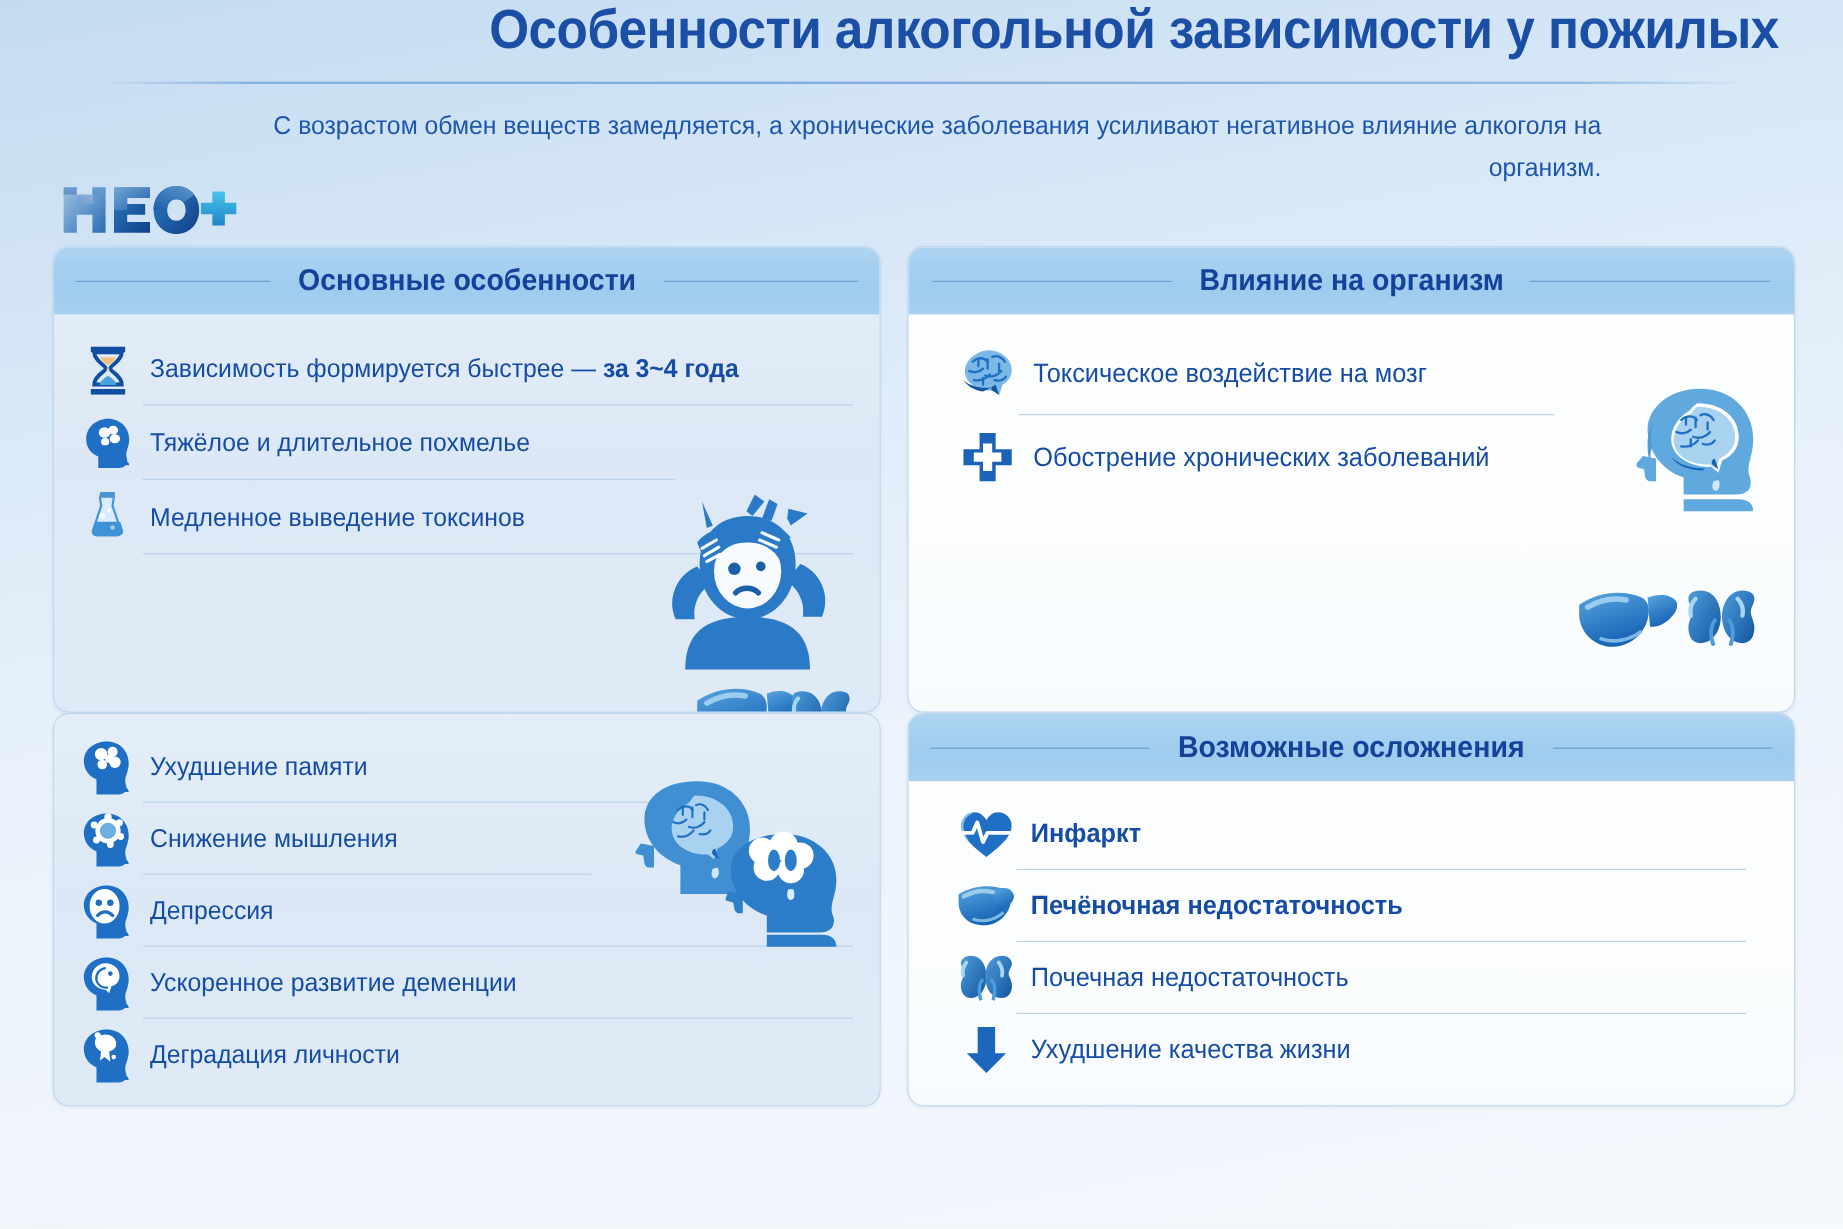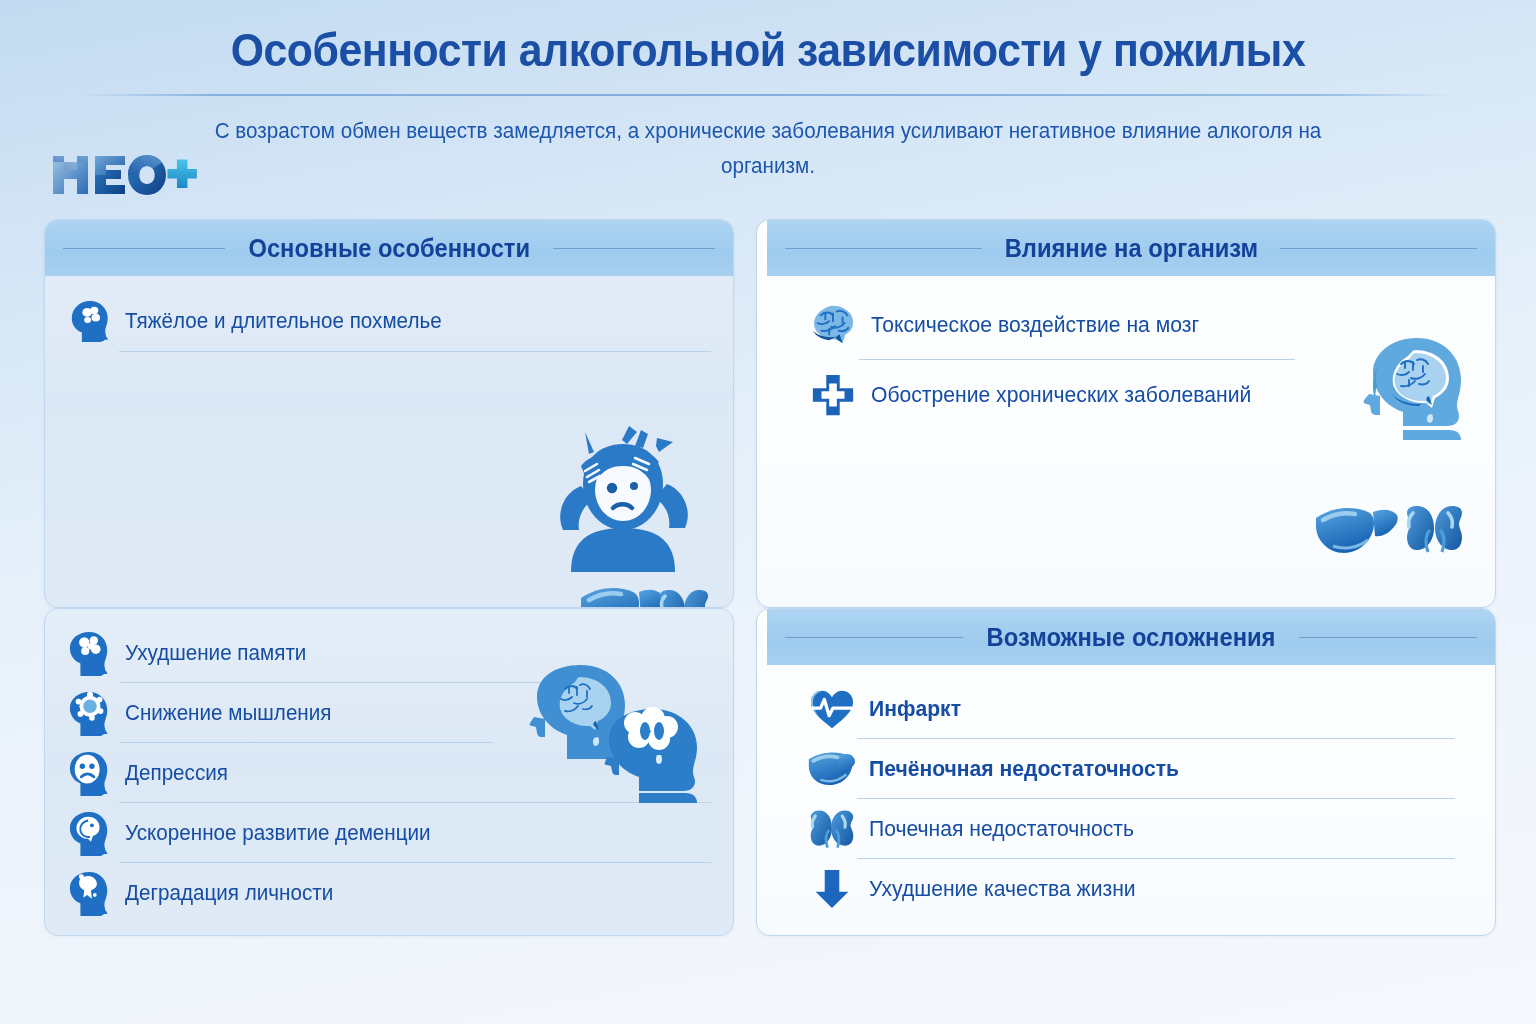--- a/index.html
+++ b/index.html
@@ -19,22 +19,21 @@
         #dbeaf8 30%,
         #e7f1fa 48%,
         #eef4fc 66%,
         #f2f6fc 84%,
         #f5f8fd 100%);
     position: relative;
   }
 
   
   .page-header {
-    padding-top: 26px;
-    text-align: center;
+    text-align: right;
   }
 
   .page-title {
     font-size: 46px;
     font-weight: bold;
     color: #1b4fa6;
     letter-spacing: -0.5px;
     line-height: 1.08;
     transform: scaleX(0.93);
   }
@@ -66,39 +65,39 @@
     left: 47px;
     top: 148px;
     width: 160px;
     height: 52px;
   }
 
   
   .grid {
     position: absolute;
     left: 0;
-    top: 219px;
+    top: 205px;
     width: 1536px;
     display: grid;
     grid-template-columns: 690px 740px;
     grid-template-rows: 389px 1fr;
     column-gap: 22px;
     padding: 0 44px;
   }
 
   .card {
     border: 1px solid #bfd8ef;
     border-radius: 14px;
     overflow: hidden;
     position: relative;
     box-shadow: 0 1px 3px rgba(100,140,190,0.10);
   }
 
   .card-tint  { background: linear-gradient(180deg,#e4eef8 0%, #dce8f5 45%, #dfeaf6 100%); }
-  .card-white { background: linear-gradient(180deg,#fdfefe 0%, #fbfdfe 60%, #f8fbfe 100%); padding-left: 10px; }
+  .card-white { background: linear-gradient(180deg,#fdfefe 0%, #fbfdfe 60%, #f8fbfe 100%); }
 
   .card-head {
     height: 56px;
     background: linear-gradient(180deg,#aed4f2 0%, #9ecbee 60%, #a8d0f0 100%);
     display: flex;
     align-items: center;
     justify-content: center;
     gap: 16px;
     padding: 0 18px;
   }
@@ -241,36 +240,63 @@
 <div class="grid">
 
   <div class="card card-tint c1">
     <div class="card-head">
       <span class="card-head-rule"></span>
       <span class="card-head-title">Основные особенности</span>
       <span class="card-head-rule"></span>
     </div>
     <div class="card-body">
 
+      <div class="row">
+        <span class="row-icon">
+          <svg viewBox="0 0 44 46" width="42" height="44">
+            <path d="M7 4h30v5H7zM7 41h30v5H7z" fill="#0f4ea0"></path>
+            <path d="M10 9h24c0 8-10 11-10 14s10 6 10 14H10c0-8 10-11 10-14S10 17 10 9z" fill="none" stroke="#0f4ea0" stroke-width="3.4"></path>
+            <path d="M15.5 13.5h13c-.6 4-6.5 6.5-6.5 6.5s-5.9-2.5-6.5-6.5z" fill="#f3c078"></path>
+            <path d="M14.5 37.5c.8-4.5 7.5-8 7.5-8s6.7 3.5 7.5 8z" fill="#4aa0dd"></path>
+            <path d="M22 22l1.6 2.6h-3.2z" fill="#f3c078"></path>
+          </svg>
+        </span>
+        <span class="row-label"><span>Зависимость формируется быстрее — </span><b>за 3~4 года</b></span>
+        <span class="row-rule" style="bottom:0"></span>
+      </div>
 
       <div class="row">
         <span class="row-icon">
           <svg viewBox="0 0 46 48" width="44" height="46">
             <path d="M23 3c10.5 0 18.5 7.6 18.5 18 0 6-2.6 9.5-2.6 13.5 0 2 .8 3.2.8 5.2 0 4-3 6.3-7.2 6.3H14.5V36c-6.5-2.6-10.5-8-10.5-15C4 10.6 12.5 3 23 3z" fill="#1f6fc4"></path>
             <ellipse cx="20" cy="15" rx="5" ry="4.6" fill="#fff"></ellipse>
             <ellipse cx="27.5" cy="13" rx="4.2" ry="3.8" fill="#fff"></ellipse>
             <ellipse cx="29" cy="20.5" rx="4.5" ry="4" fill="#fff"></ellipse>
             <ellipse cx="20.5" cy="23" rx="3.6" ry="3.2" fill="#fff"></ellipse>
             <path d="M38 40c2.5 0 3.5 1.6 3.5 3.5H30z" fill="#1f6fc4"></path>
           </svg>
         </span>
         <span class="row-label"><span>Тяжёлое и длительное похмелье</span><b></b></span>
         <span class="row-rule" style="bottom:0"></span>
       </div>
 
+      <div class="row">
+        <span class="row-icon">
+          <svg viewBox="0 0 40 48" width="38" height="46">
+            <path d="M14 3h11v4l-1 7 7 21c.9 2.8-.6 5-3.4 5H10.4C7.6 40 6.1 37.8 7 35l7-21-1-7z" fill="#d8ecfb" stroke="#4a95d4" stroke-width="2"></path>
+            <path d="M13 3h13v4H13z" fill="#4a95d4"></path>
+            <path d="M9.3 28h21.4l2.3 7c.9 2.8-.6 5-3.4 5H10.4C7.6 40 6.1 37.8 7 35z" fill="#3d93d8"></path>
+            <circle cx="15" cy="23" r="2.4" fill="#fff" opacity="0.85"></circle>
+            <circle cx="21" cy="18" r="1.6" fill="#fff" opacity="0.8"></circle>
+            <circle cx="24" cy="33" r="2" fill="#fff" opacity="0.55"></circle>
+          </svg>
+        </span>
+        <span class="row-label"><span>Медленное выведение токсинов</span><b></b></span>
+        <span class="row-rule" style="bottom:0"></span>
+      </div>
 
 
       <div class="illus illus-hangover">
         <svg viewBox="0 0 172 150" width="172" height="150">
           <g fill="#2a7ac8">
             <path d="M48 8l9 20-5 2z"></path>
             <path d="M92 2l8 6-10 12-5-4z"></path>
             <path d="M120 14l16 4-14 10-3-6z"></path>
             <path d="M104 6l-6 16 8 2 5-14z"></path>
           </g>

